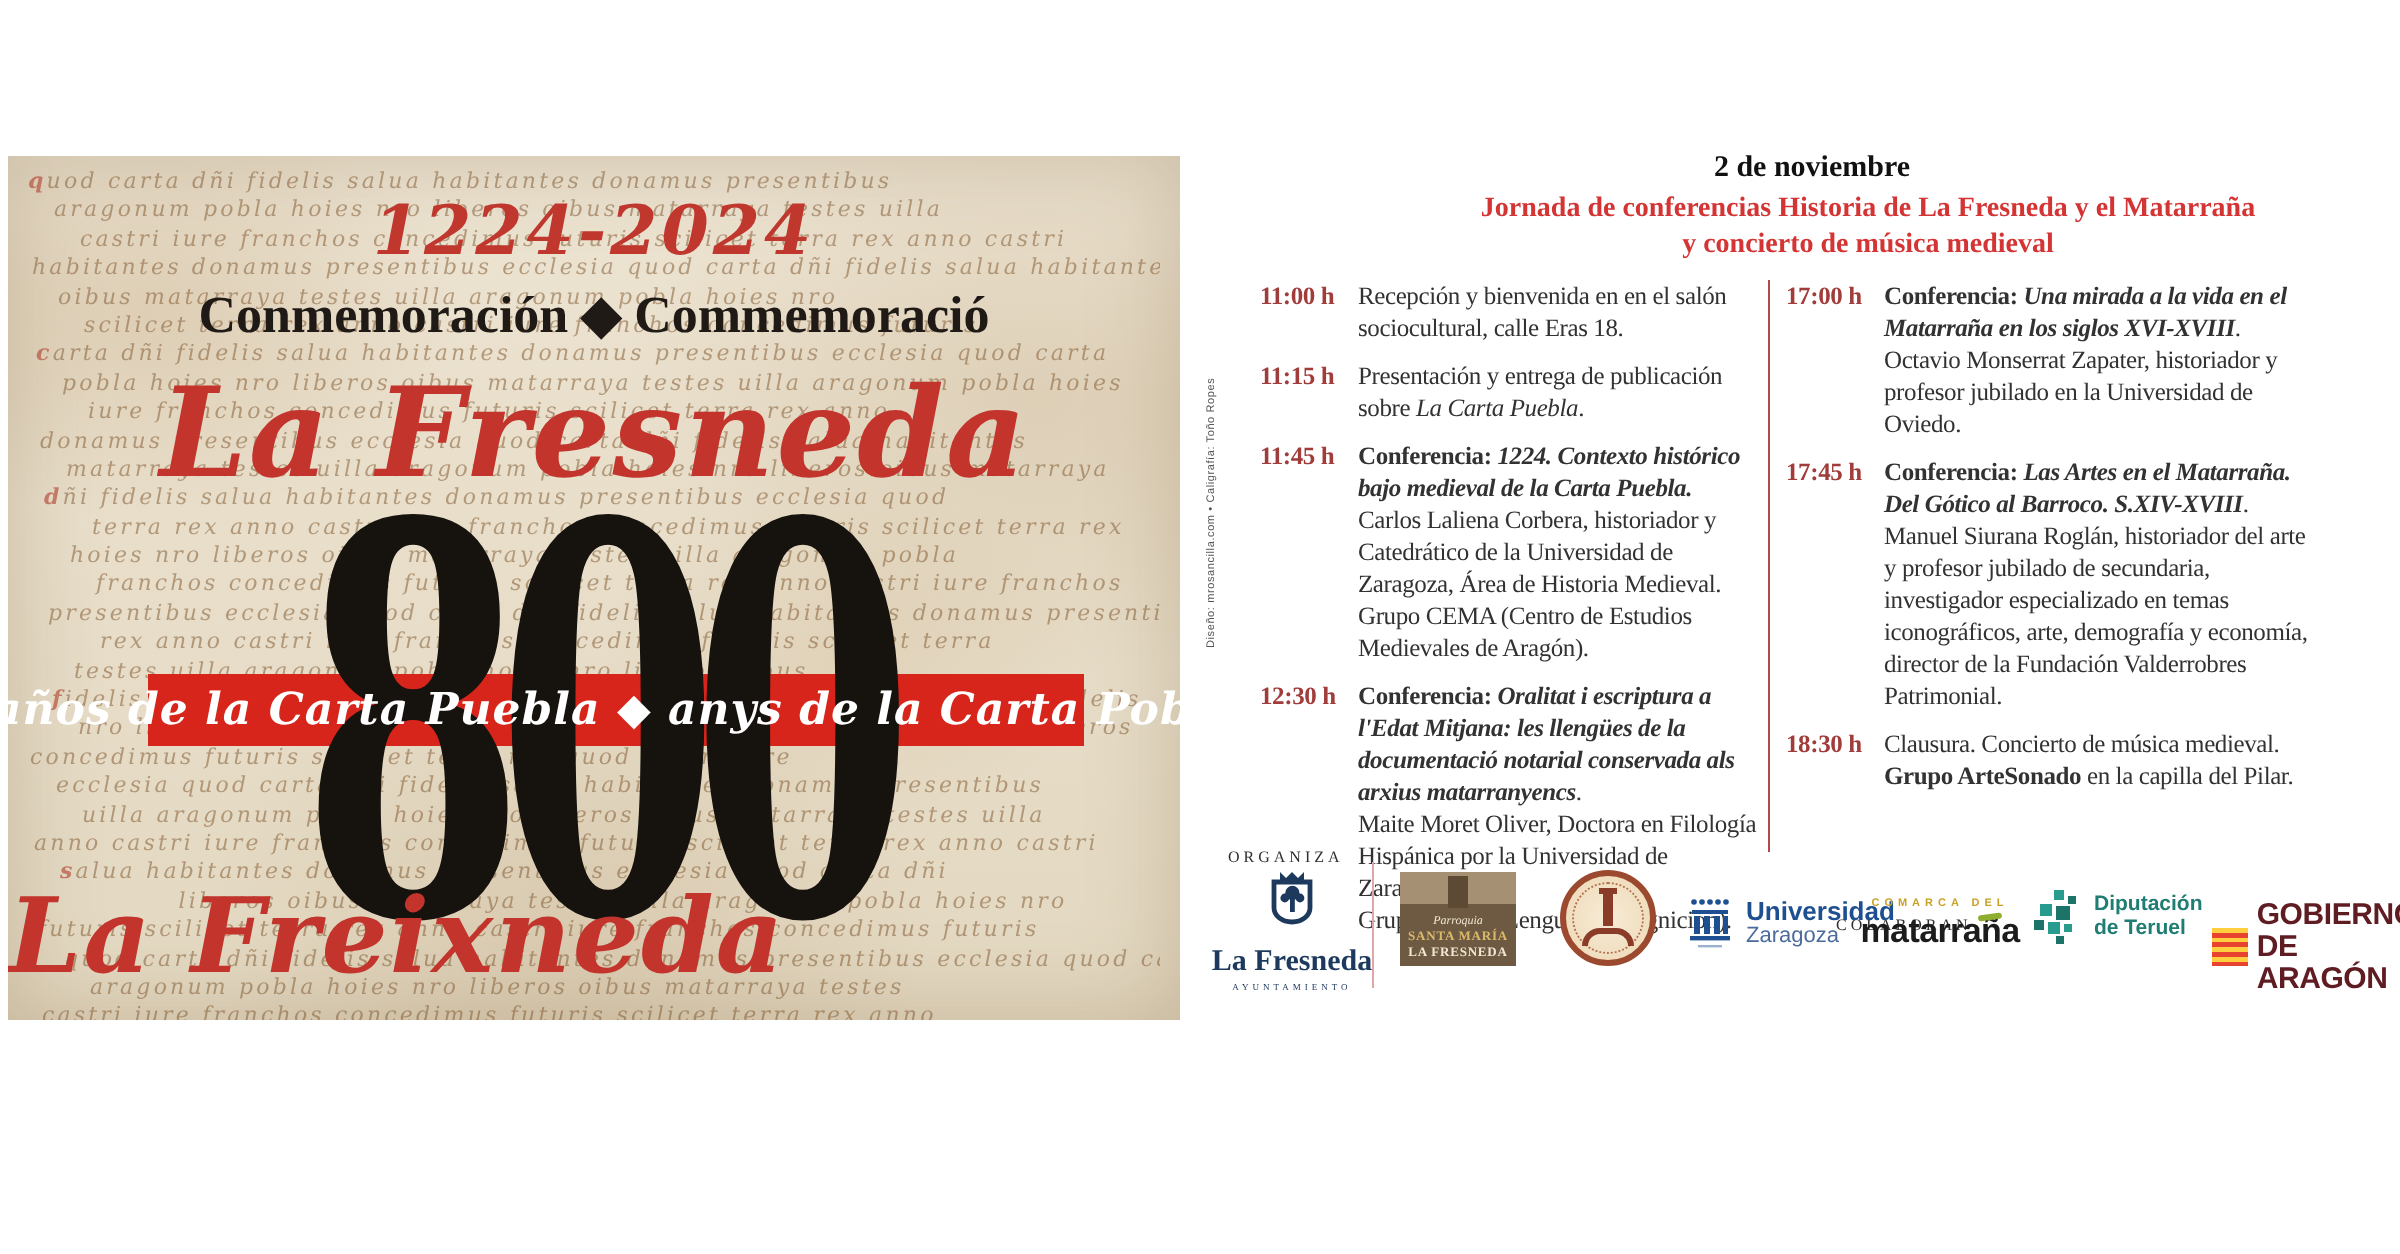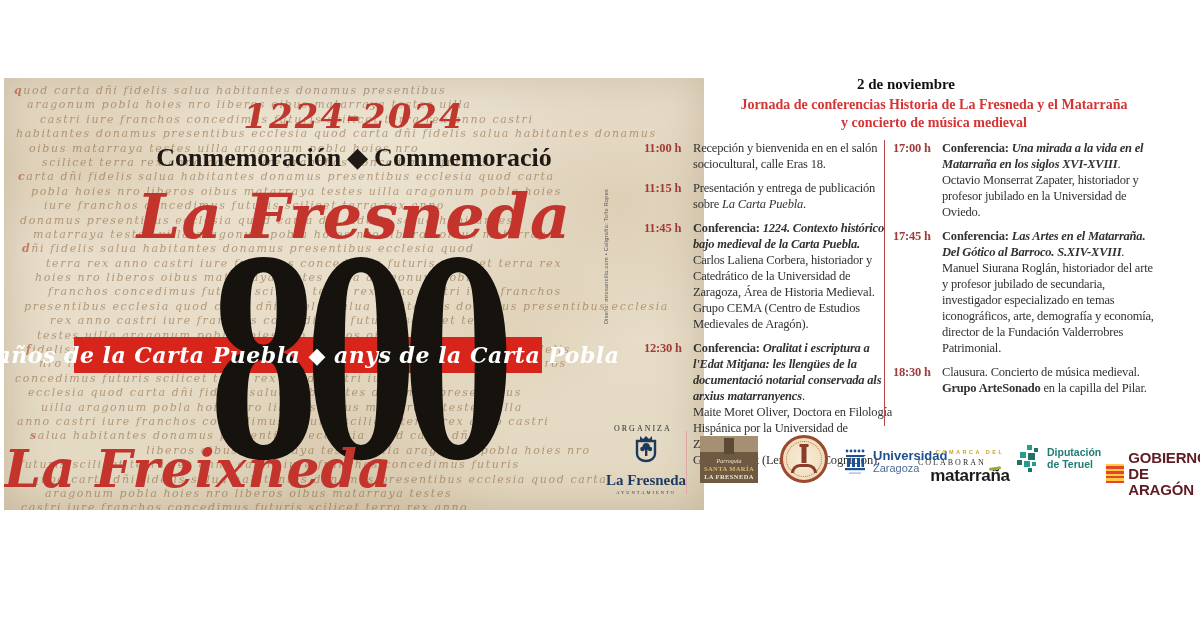--- a/index.html
+++ b/index.html
@@ -1,21 +1,21 @@
 <!DOCTYPE html>
 <html><head>
 <meta charset="utf-8">
 <style>
   html,body{margin:0;padding:0;background:#ffffff;}
   body{width:1200px;height:627px;position:relative;overflow:hidden;
        font-family:"Liberation Serif",serif;}
 
   
   .poster{
-    position:absolute;left:4px;top:78px;width:700px;height:432px;
+    position:absolute;left:4px;top:78px;width:586px;height:432px;
     background:
       radial-gradient(ellipse 220px 150px at 12% 18%, rgba(170,128,78,.20), transparent 70%),
       radial-gradient(ellipse 300px 200px at 88% 28%, rgba(160,120,70,.16), transparent 70%),
       radial-gradient(ellipse 260px 190px at 48% 88%, rgba(150,110,60,.14), transparent 70%),
       radial-gradient(ellipse 180px 120px at 72% 58%, rgba(190,150,100,.15), transparent 70%),
       linear-gradient(#ece3d1,#e3d8c1);
     box-shadow:inset 0 0 46px rgba(120,90,50,.28);
     overflow:hidden;
   }
   .ms-tex{position:absolute;inset:6px 10px;z-index:0;}
@@ -51,21 +51,21 @@
     font-family:"Liberation Sans",sans-serif;font-size:5.5px;color:#555;
     letter-spacing:.3px;white-space:nowrap;}
 
   
   .event-date{position:absolute;left:620px;top:76px;width:572px;text-align:center;
     font-weight:bold;font-size:15px;color:#111;}
   .event-title{position:absolute;left:648px;top:96px;width:572px;text-align:center;
     font-weight:bold;font-size:14px;line-height:1.25;color:#d43434;white-space:pre-line;}
 
   .sched-col{position:absolute;top:140px;}
-  .col-a{left:630px;width:250px;margin-left:14px;}
+  .col-a{left:630px;width:250px;}
   .col-b{left:893px;width:268px;}
   .col-divider{position:absolute;left:884px;top:140px;height:286px;width:1px;
     background:#b04a4a;}
   .sched-item{display:grid;grid-template-columns:44px 1fr;column-gap:5px;
     margin-bottom:8px;font-size:12.5px;line-height:1.28;letter-spacing:-.2px;}
   .sched-time{color:#a03c39;font-weight:bold;white-space:nowrap;}
   .sched-text{color:#323232;white-space:pre-line;}
   .sched-text .b{font-weight:bold;}
   .sched-text .i{font-style:italic;}
 
@@ -102,21 +102,21 @@
 
   .unizar{position:absolute;left:843px;top:448px;display:flex;gap:6px;align-items:center;}
   .unizar-text{font-family:"Liberation Sans",sans-serif;line-height:1.05;}
   .unizar-l1{font-weight:bold;font-size:13px;color:#1d4f91;}
   .unizar-l2{font-size:11px;color:#4a6b9c;}
 
   .comarca{position:absolute;left:928px;top:449px;width:84px;text-align:center;
     font-family:"Liberation Sans",sans-serif;}
   .comarca-top{font-size:5.5px;letter-spacing:2.5px;color:#c9a227;font-weight:bold;}
   .comarca-name{position:relative;font-size:17px;font-weight:bold;color:#1c1c1c;
-    letter-spacing:-.3px;margin-top:11px;}
+    letter-spacing:-.3px;margin-top:1px;}
   .comarca-name::after{content:"";position:absolute;top:1px;right:11px;width:12px;height:3px;
     background:#8fae2f;border-radius:2px;transform:rotate(-8deg);}
 
   .dpt{position:absolute;left:1016px;top:444px;display:flex;gap:4px;align-items:center;}
   .dpt-text{font-family:"Liberation Sans",sans-serif;font-weight:bold;font-size:10.5px;
     line-height:1.1;color:#1f7d74;}
 
   .aragon{position:absolute;left:1106px;top:450px;display:flex;gap:4px;align-items:center;}
   .aragon-flag{width:20px;height:19px;
     background:repeating-linear-gradient(180deg,#ffcf3f 0 2.4px,#e8432e 2.4px 4.8px);}

